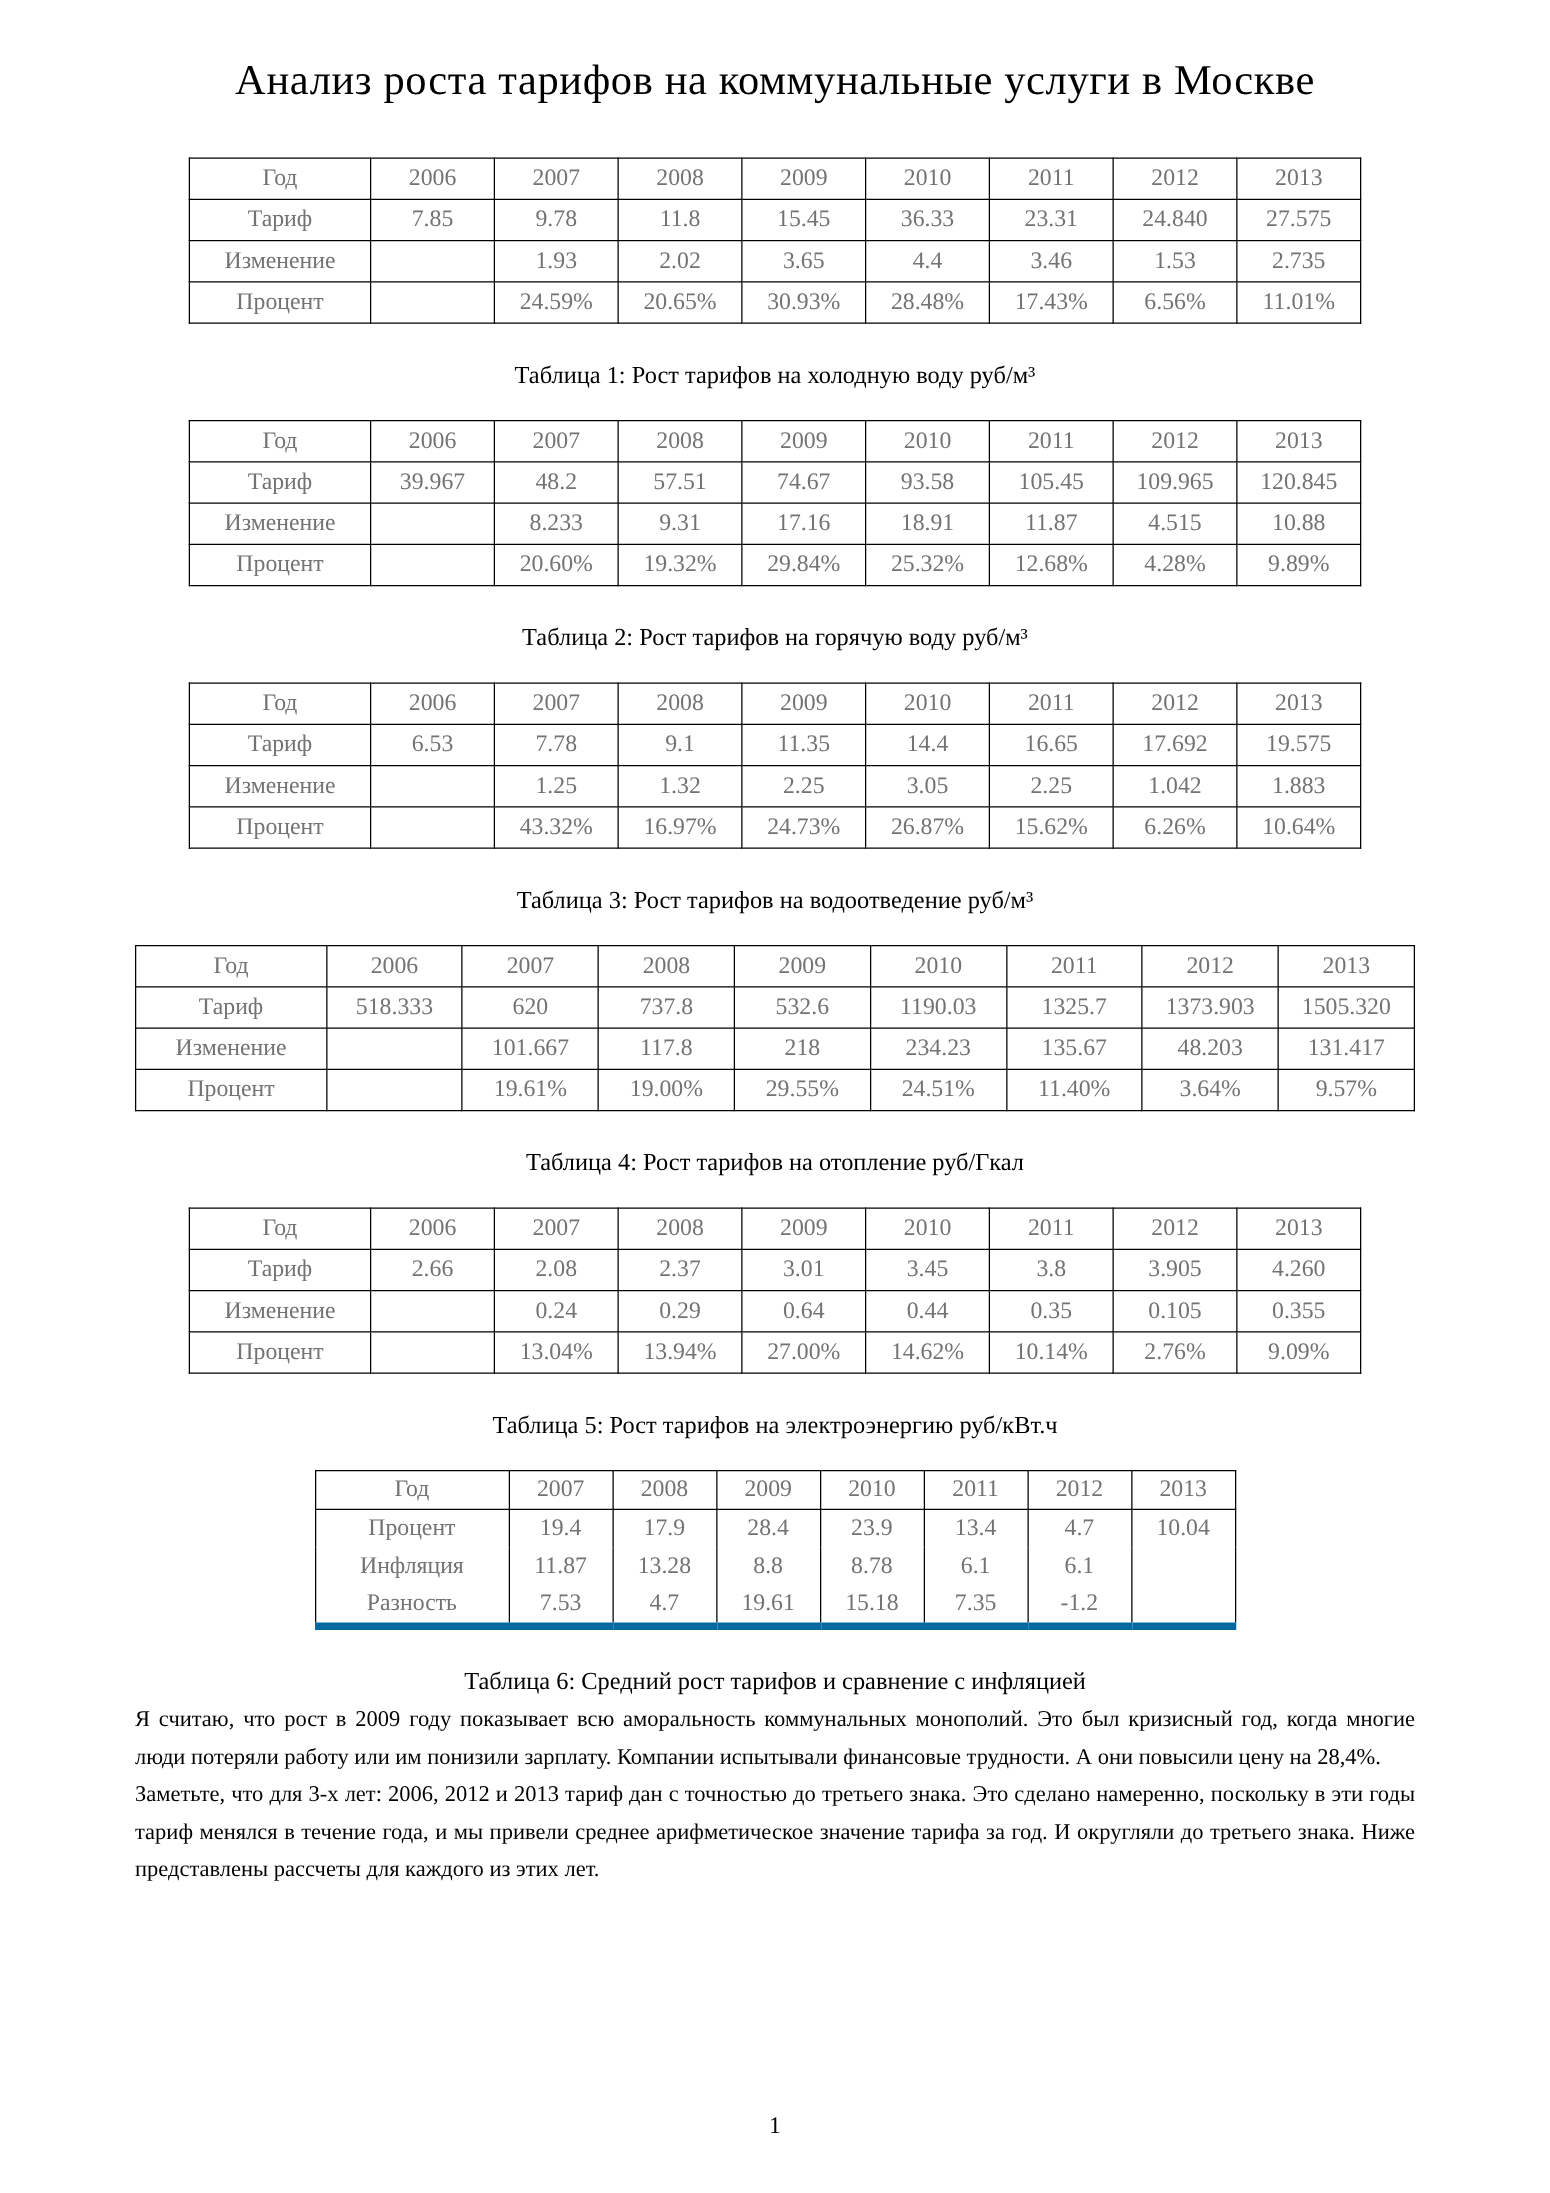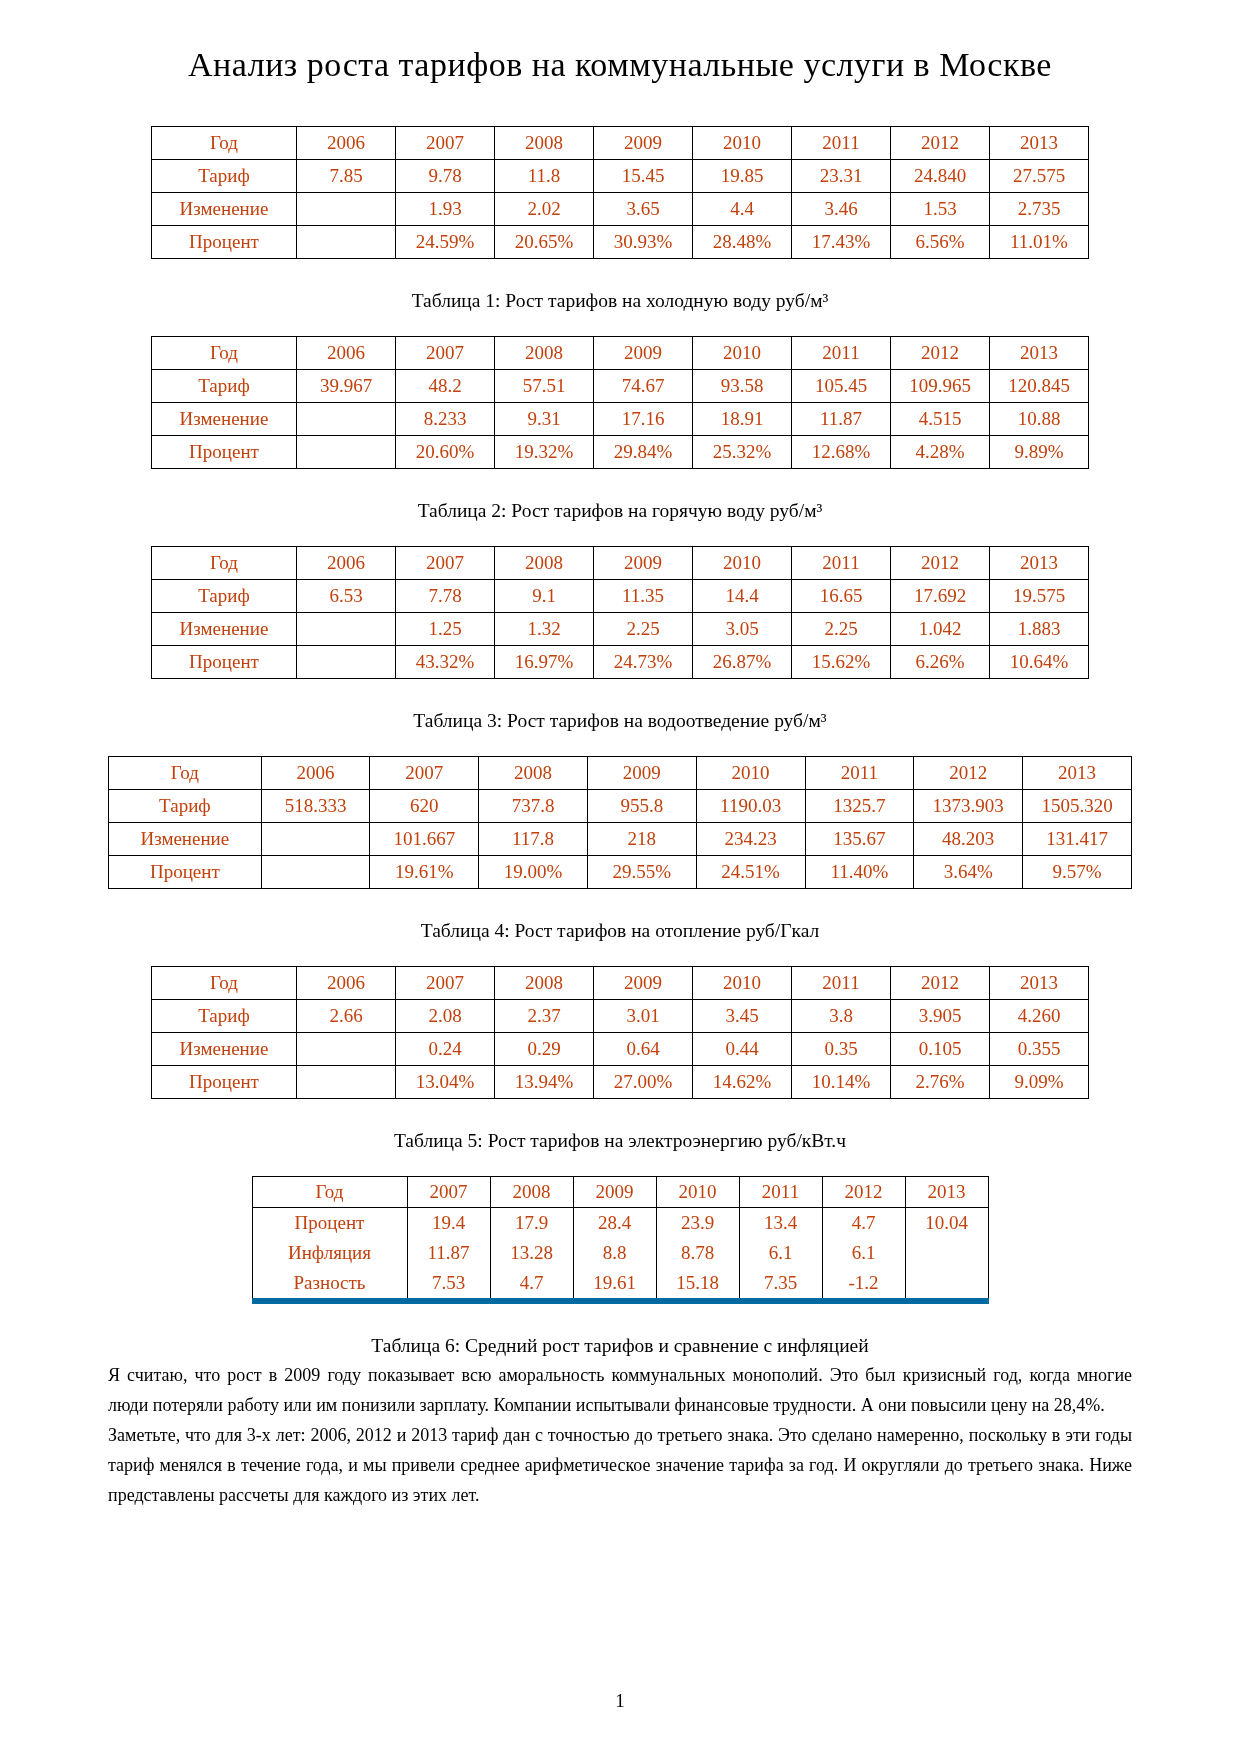--- a/index.html
+++ b/index.html
@@ -23,21 +23,21 @@
     font-size: 34px;
     font-weight: normal;
     text-align: center;
     margin: 0 0 42px 0;
     letter-spacing: 0.5px;
   }
   table.tariff {
     border-collapse: collapse;
     margin: 0 auto;
     font-size: 19px;
-    color: #c2410c;
+    color: #737373;
   }
   table.tariff td {
     border: 1px solid #000;
     text-align: center;
     padding: 5px 6px;
     white-space: nowrap;
     width: 86px;
     height: 22px;
   }
   table.tariff td:first-child {
@@ -92,21 +92,21 @@
           <td>2011</td>
           <td>2012</td>
           <td>2013</td>
         </tr>
         <tr>
           <td>Тариф</td>
           <td>7.85</td>
           <td>9.78</td>
           <td>11.8</td>
           <td>15.45</td>
-          <td>19.85</td>
+          <td>36.33</td>
           <td>23.31</td>
           <td>24.840</td>
           <td>27.575</td>
         </tr>
         <tr>
           <td>Изменение</td>
           <td></td>
           <td>1.93</td>
           <td>2.02</td>
           <td>3.65</td>
@@ -241,21 +241,21 @@
           <td>2010</td>
           <td>2011</td>
           <td>2012</td>
           <td>2013</td>
         </tr>
         <tr>
           <td>Тариф</td>
           <td>518.333</td>
           <td>620</td>
           <td>737.8</td>
-          <td>955.8</td>
+          <td>532.6</td>
           <td>1190.03</td>
           <td>1325.7</td>
           <td>1373.903</td>
           <td>1505.320</td>
         </tr>
         <tr>
           <td>Изменение</td>
           <td></td>
           <td>101.667</td>
           <td>117.8</td>

